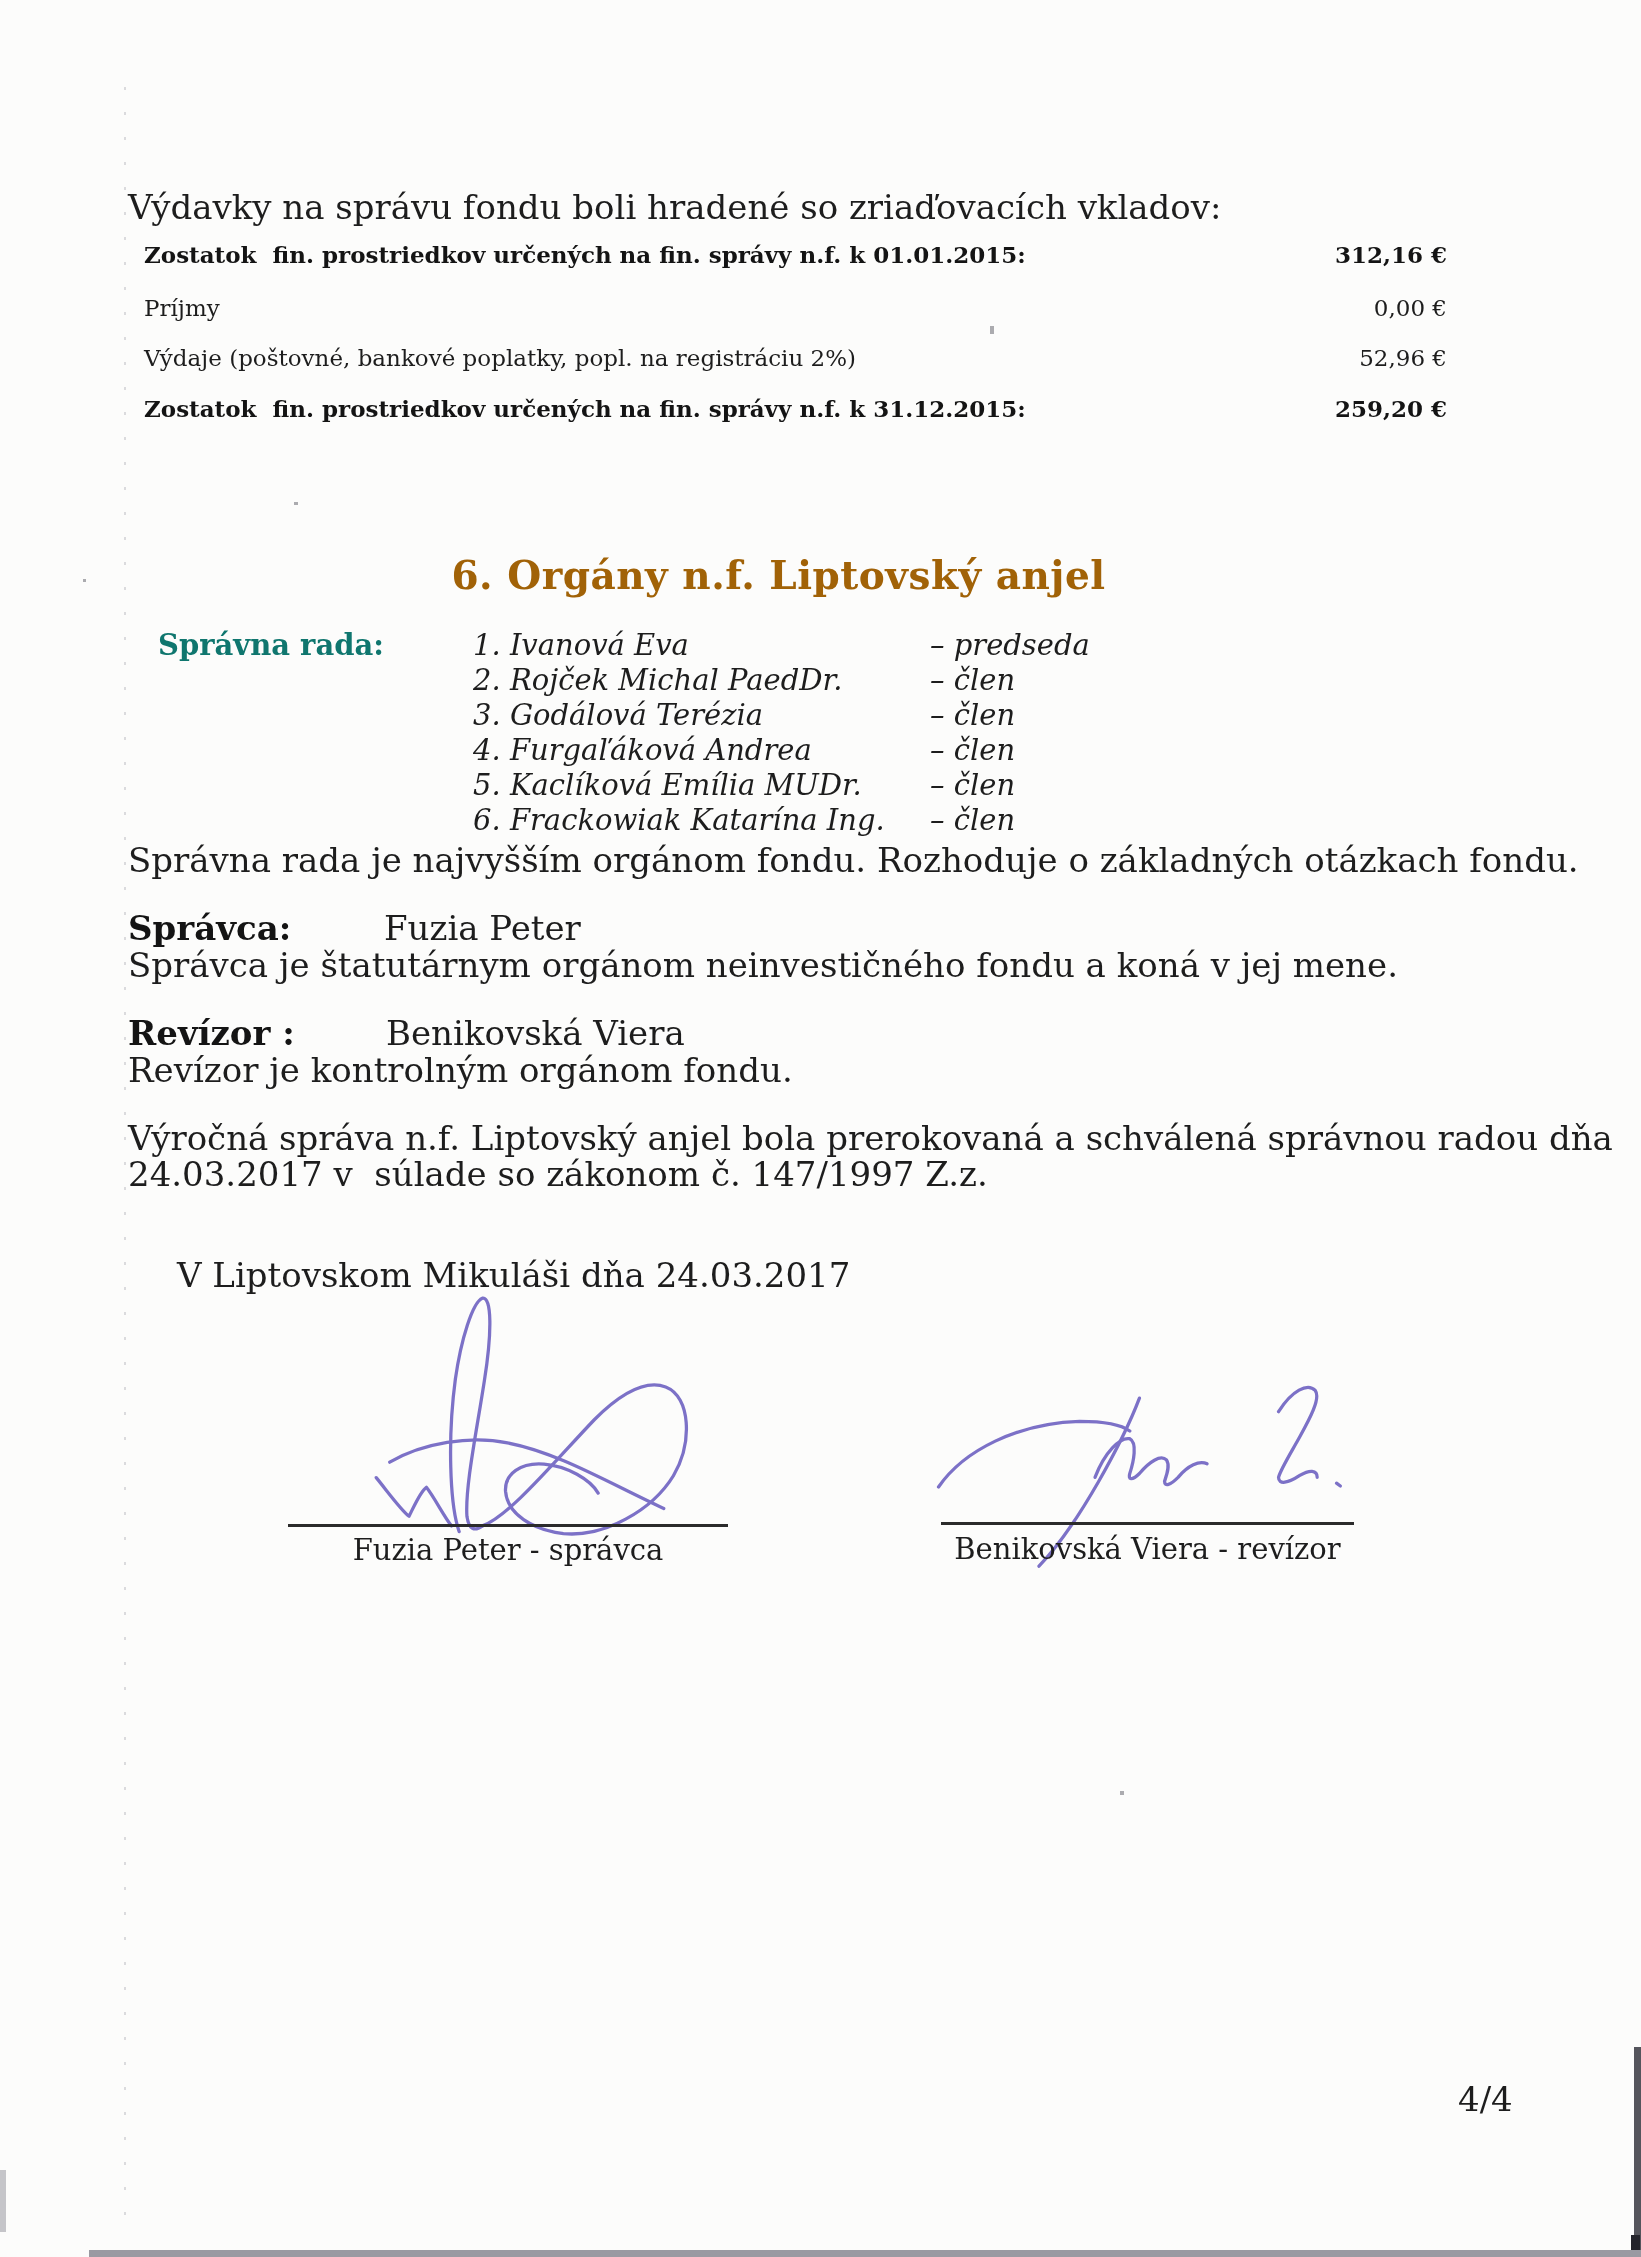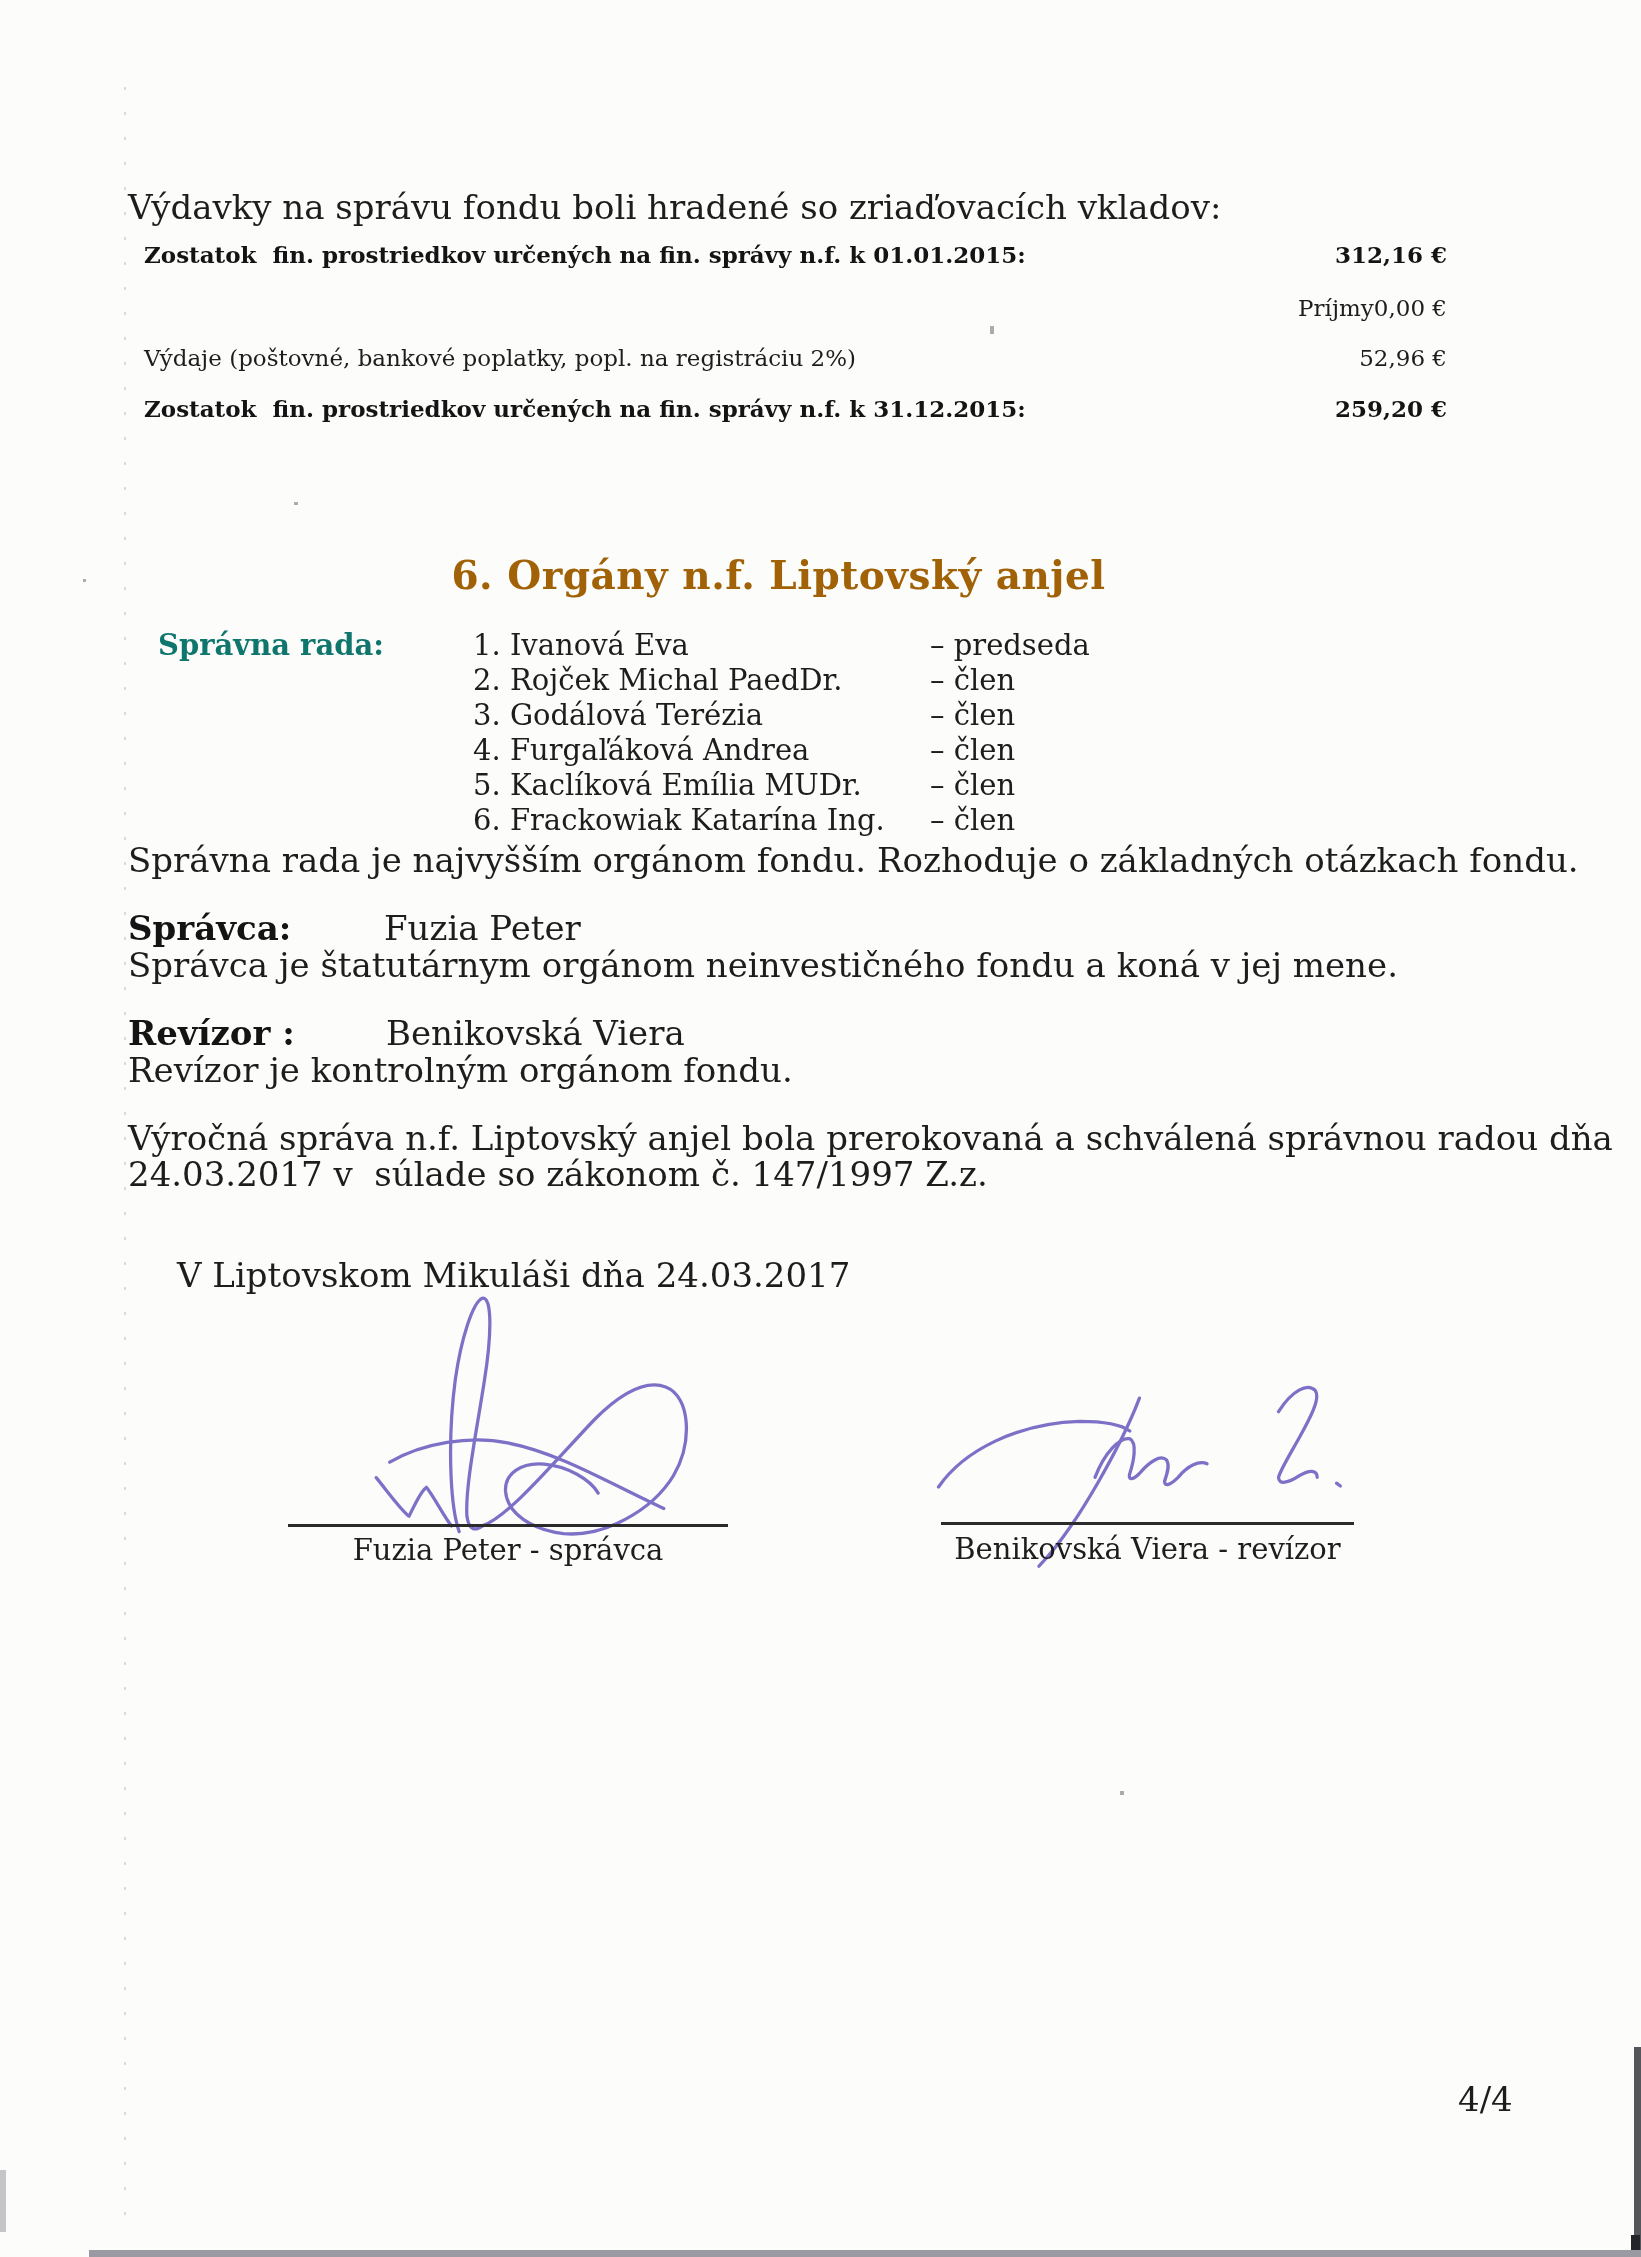--- a/index.html
+++ b/index.html
@@ -25,21 +25,21 @@
 
   
   .heading{
     position:absolute;left:128px;top:552px;width:1301px;
     text-align:center;font-size:39px;font-weight:bold;color:#a16207;
     letter-spacing:0.5px;
   }
 
   
   .board-label{position:absolute;left:158px;top:628px;font-size:29px;font-weight:bold;color:#0f766e;}
-  .board-list{position:absolute;left:473px;top:628px;font-size:29px;}
+  .board-list{position:absolute;left:473px;top:628px;font-size:29px;font-style:italic;}
   .board-row{position:relative;height:35px;line-height:35px;width:676px;}
   .board-role{position:absolute;left:457px;top:0;}
 
   
   .sig-line{position:absolute;height:2.9px;background:#2b2b2b;}
   .sig-caption{position:absolute;text-align:center;font-size:29px;color:#1d1d1d;}
   .ink{position:absolute;opacity:.9;}
 
   
   .fold-line{
@@ -70,21 +70,21 @@
   <div class="speck" style="left:294px;top:502px;width:3.9px;height:2.9px;"></div>
   <div class="speck" style="left:990px;top:326px;width:3.9px;height:7.7px;"></div>
   <div class="speck" style="left:1120px;top:1791px;width:3.9px;height:3.9px;"></div>
 
   <div class="abs body-text" style="left:128px;top:189px;">Výdavky na správu fondu boli hradené so zriaďovacích vkladov:</div>
 
   <div class="fin-row bold" style="top:241px;">
     <span class="fin-label">Zostatok  fin. prostriedkov určených na fin. správy n.f. k 01.01.2015:</span>
     <span class="fin-value">312,16 €</span>
   </div>
-  <div class="fin-row" style="top:295px;justify-content:flex-end;">
+  <div class="fin-row" style="top:295px;">
     <span class="fin-label">Príjmy</span>
     <span class="fin-value">0,00 €</span>
   </div>
   <div class="fin-row" style="top:345px;">
     <span class="fin-label">Výdaje (poštovné, bankové poplatky, popl. na registráciu 2%)</span>
     <span class="fin-value">52,96 €</span>
   </div>
   <div class="fin-row bold" style="top:395px;">
     <span class="fin-label">Zostatok  fin. prostriedkov určených na fin. správy n.f. k 31.12.2015:</span>
     <span class="fin-value">259,20 €</span>

